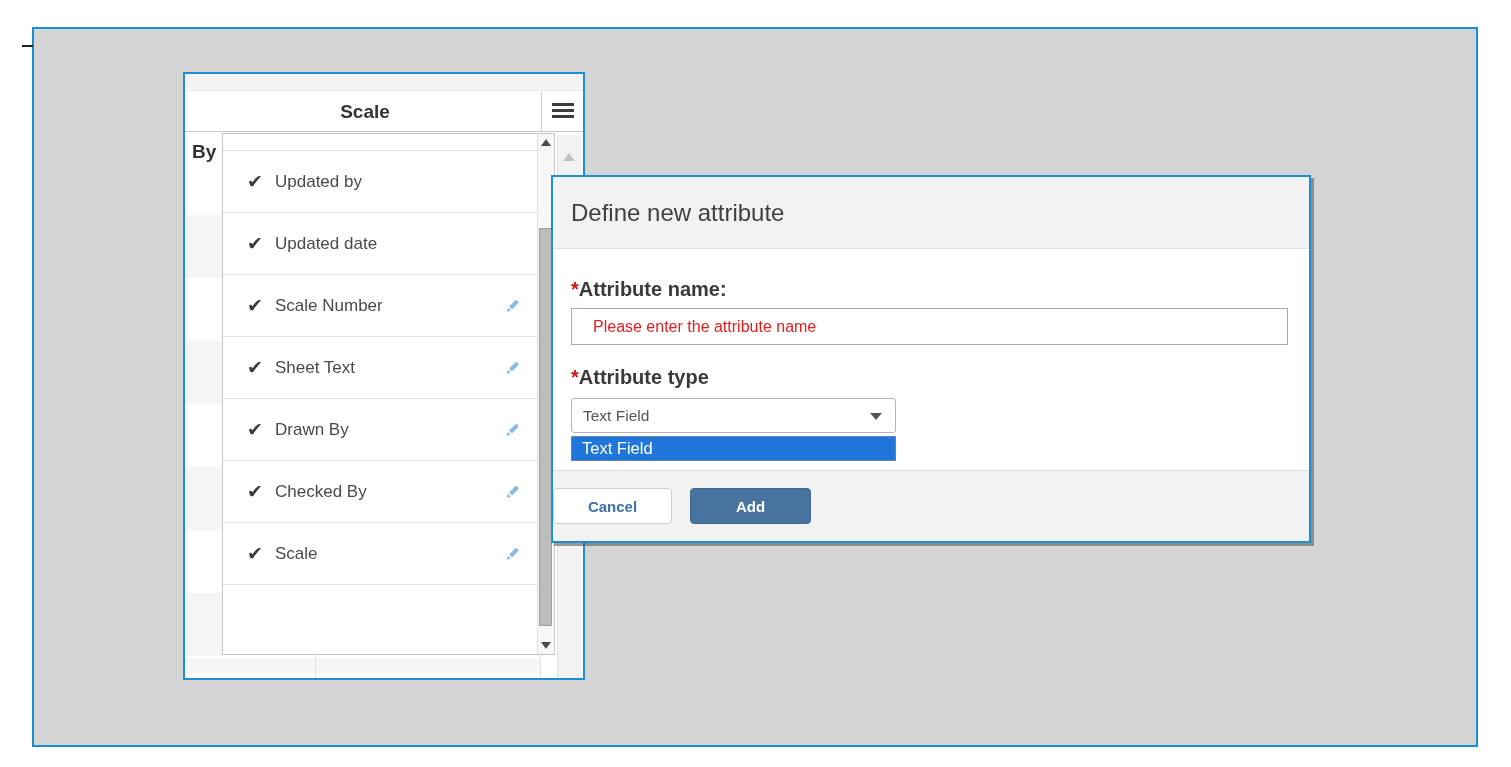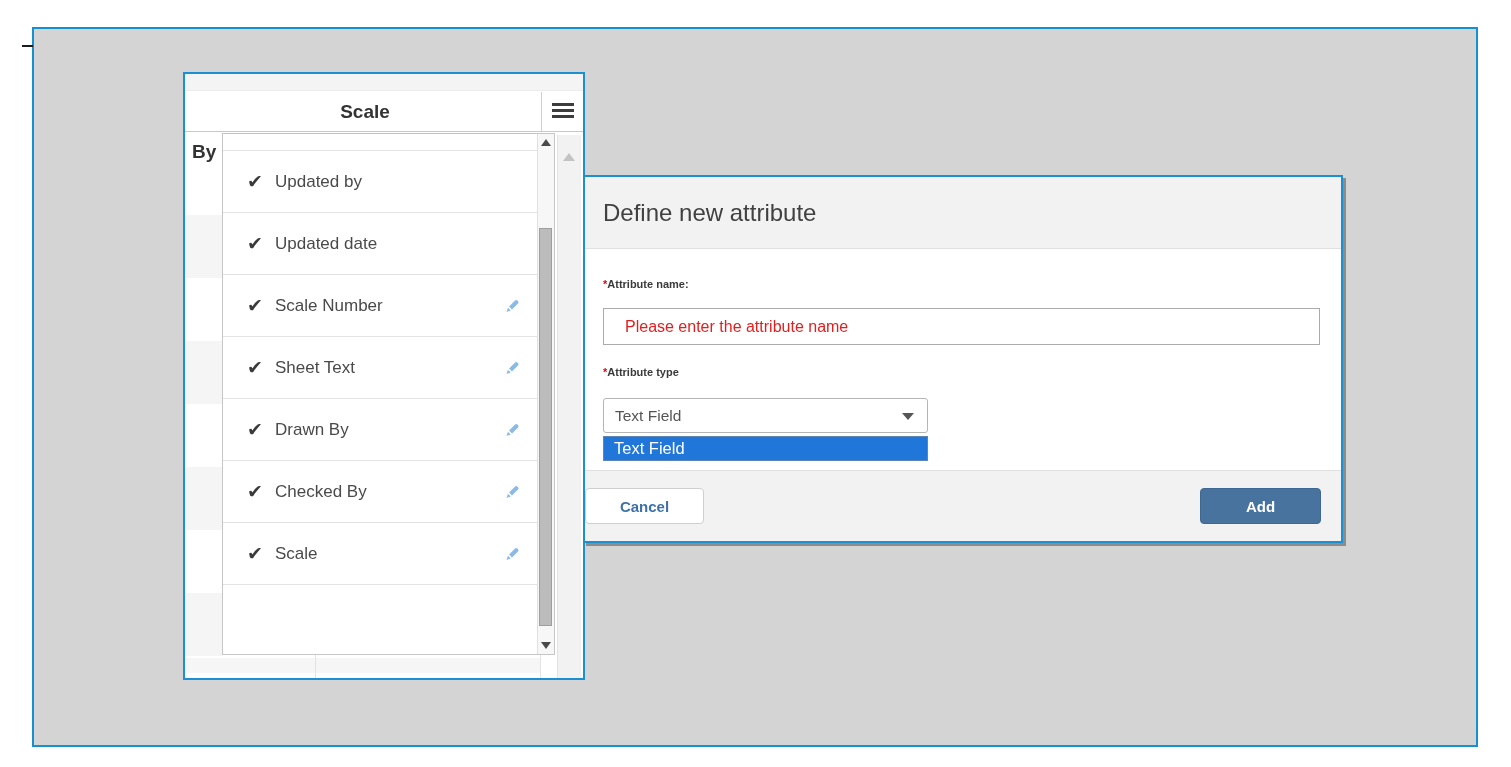--- a/index.html
+++ b/index.html
@@ -56,26 +56,26 @@
   .dd-sb-up { top: 0; } .dd-sb-down { bottom: 0; }
   .dd-sb-up::after { content: ""; position: absolute; left: 3px; top: 5px;
            border-left: 5px solid transparent; border-right: 5px solid transparent; border-bottom: 7px solid #4a4a4a; }
   .dd-sb-down::after { content: ""; position: absolute; left: 3px; top: 5px;
            border-left: 5px solid transparent; border-right: 5px solid transparent; border-top: 7px solid #4a4a4a; }
   .dd-sb-thumb { position: absolute; left: 1px; top: 94px; width: 13px; height: 398px;
            background: #bcbcbc; border: 1px solid #9e9e9e; cursor: grab; }
 
   
   .modal { position: absolute; left: 551px; top: 175px; width: 760px; height: 368px;
-           background: #fff; border: 2px solid #1a8fd1; box-shadow: 3px 3px 0 rgba(80,80,80,0.55); z-index: 10; margin-left: 32px; }
+           background: #fff; border: 2px solid #1a8fd1; box-shadow: 3px 3px 0 rgba(80,80,80,0.55); z-index: 10; }
   .modal-header { position: absolute; left: 0; top: 0; right: 0; height: 72px;
            background: #f2f2f2; border-bottom: 1px solid #e0e0e0; }
   .modal-title { position: absolute; left: 18px; top: 0; line-height: 72px; font-size: 24px; color: #414141; }
   .modal-body { position: absolute; left: 0; top: 73px; right: 0; bottom: 71px; z-index: 2; }
-  .field-label { position: absolute; left: 18px; font-size: 11px; font-weight: bold; color: #3a3a3a; }
+  .field-label { position: absolute; left: 18px; font-size: 20px; font-weight: bold; color: #3a3a3a; }
   .req { color: #cc1111; }
   .lbl-name { top: 28px; }
   .lbl-type { top: 116px; }
   .name-input { position: absolute; left: 18px; top: 58px; width: 717px; height: 37px;
            border: 1px solid #ababab; padding: 0 21px; font-size: 16px; color: #333;
            font-family: "Liberation Sans", sans-serif; outline: none; background: #fff; }
   .name-input::placeholder { color: #e01f1f; opacity: 1; }
 
   .type-select { position: absolute; left: 18px; top: 148px; width: 325px; height: 35px;
            border: 1px solid #b5b5b5; border-radius: 3px; background: #fff; cursor: pointer; }
@@ -83,21 +83,21 @@
   .caret { position: absolute; right: 13px; top: 14px; width: 0; height: 0;
            border-left: 6px solid transparent; border-right: 6px solid transparent; border-top: 7px solid #555; }
 
   .type-options { position: absolute; left: 18px; top: 186px; width: 325px;
            background: #fff; border: 1px solid #5e86b4; z-index: 30; }
   .type-option { height: 22.5px; line-height: 22.5px; padding-left: 10px; font-size: 16.5px; color: #1d1d1d; cursor: pointer; }
   .type-option.selected { background: #2176d9; color: #ffffff; }
 
   .modal-footer { position: absolute; left: 0; right: 0; bottom: 0; height: 71px;
            background: #f2f2f2; border-top: 1px solid #e0e0e0;
-           display: flex; justify-content: space-between; align-items: center; gap: 18px; padding-right: 20px; }
+           display: flex; justify-content: flex-start; align-items: center; gap: 18px; padding-right: 20px; }
   .btn { height: 36px; border-radius: 4px; font-size: 15px; font-weight: bold;
            font-family: "Liberation Sans", sans-serif; cursor: pointer; }
   .btn-cancel { width: 119px; background: #ffffff; border: 1px solid #cfcfcf; color: #3c72a8; }
   .btn-add { width: 121px; background: #47739e; border: 1px solid #3e6890; color: #ffffff; }
 </style>
 </head>
 <body>
 
 <div class="frame"></div>
 <div class="tick"></div>

